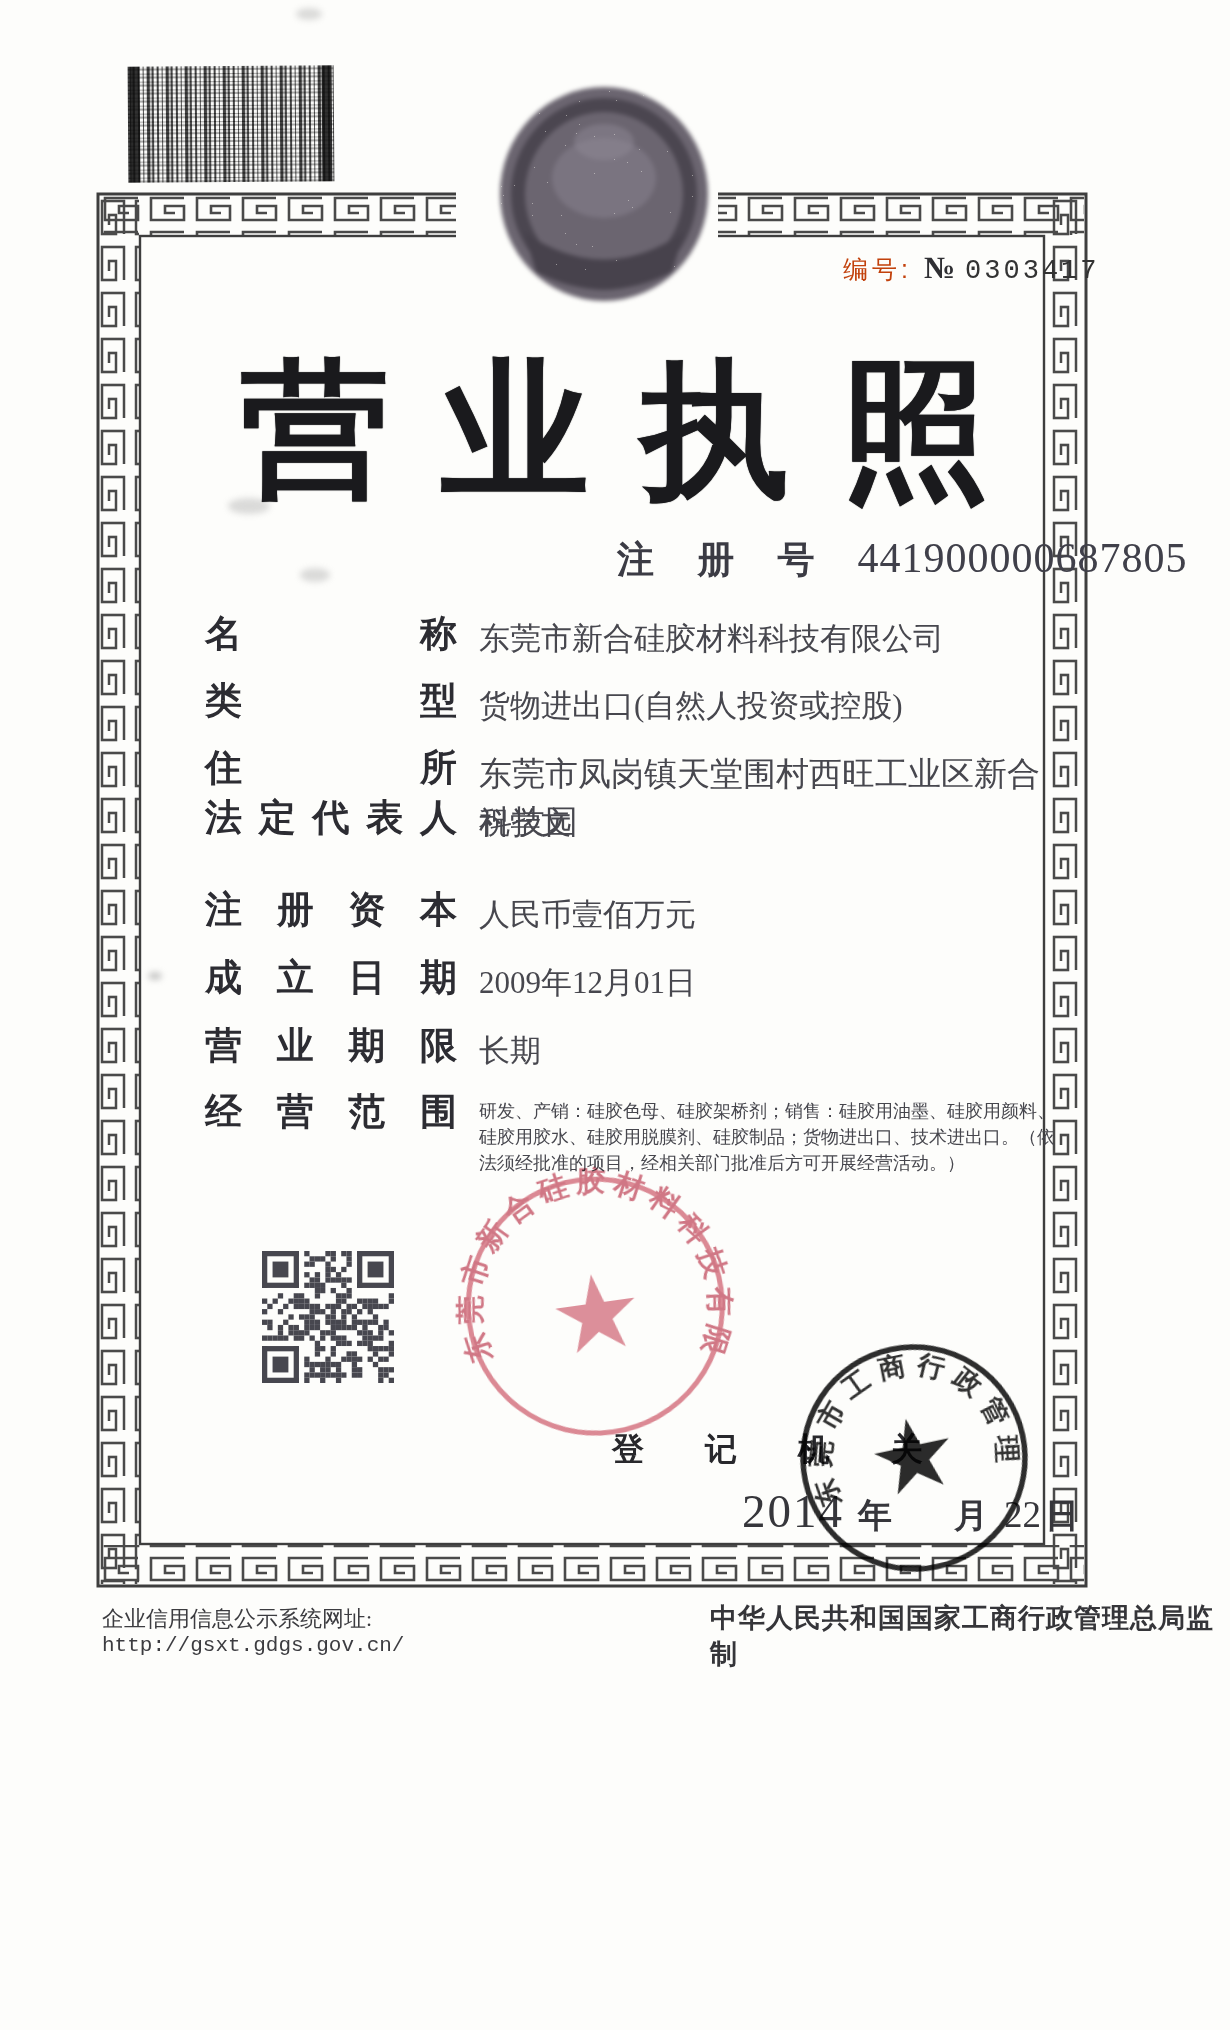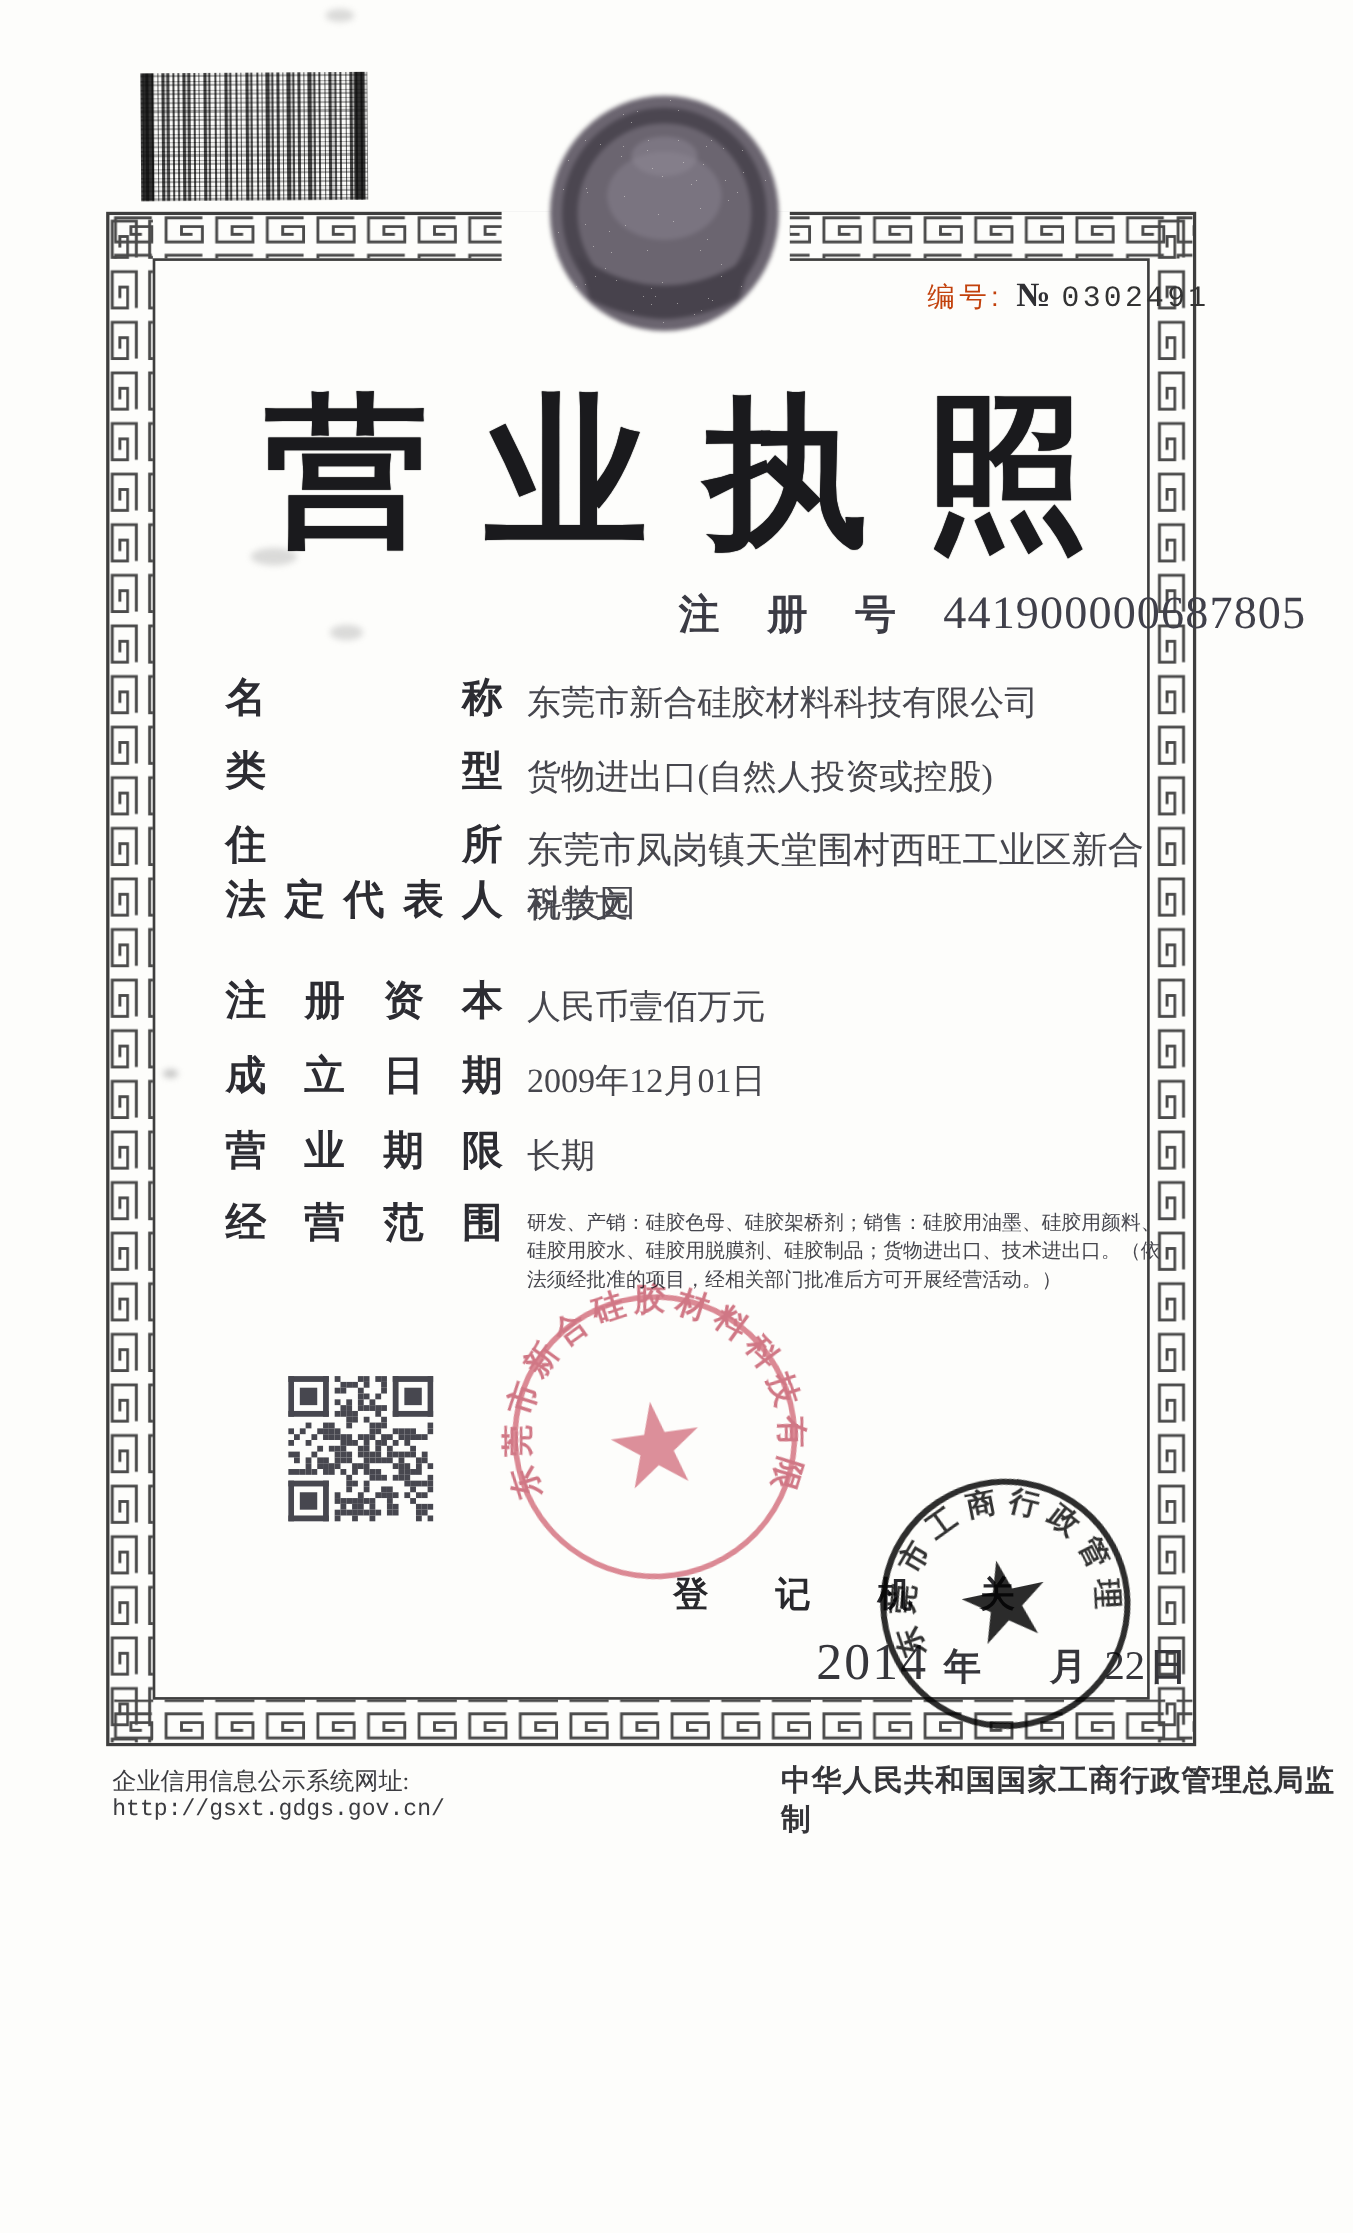--- a/index.html
+++ b/index.html
@@ -154,21 +154,21 @@
     <ellipse cx="110" cy="96" rx="52" ry="40" fill="#837d88" opacity=".65"></ellipse>
     <path d="M30 150 Q110 205 190 150 L178 190 Q110 225 42 190 Z" fill="#47424c"></path>
     <ellipse cx="110" cy="60" rx="30" ry="18" fill="#8e8893" opacity=".5"></ellipse>
   </g>
   <rect width="220" height="224" clip-path="url(#embclip)" filter="url(#embspeck)" opacity=".5"></rect>
 </svg>
 
 <div class="abs serial">
   <span class="pref">编号:</span>
   <span class="num-symbol">№</span>
-  <span class="digits">0302491</span>
+  <span class="digits">0303417</span>
 </div>
 
 <div class="abs title">营业执照</div>
 
 <div class="abs regno">
   <span class="lbl">注 册 号</span>
   <span class="val">441900000687805</span>
 </div>
 
 <div class="abs frow" style="top:612px;">

